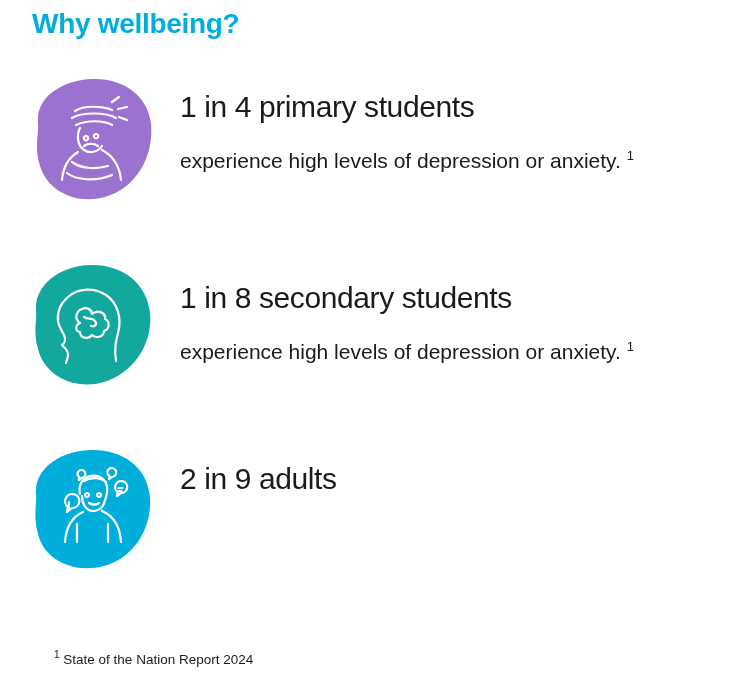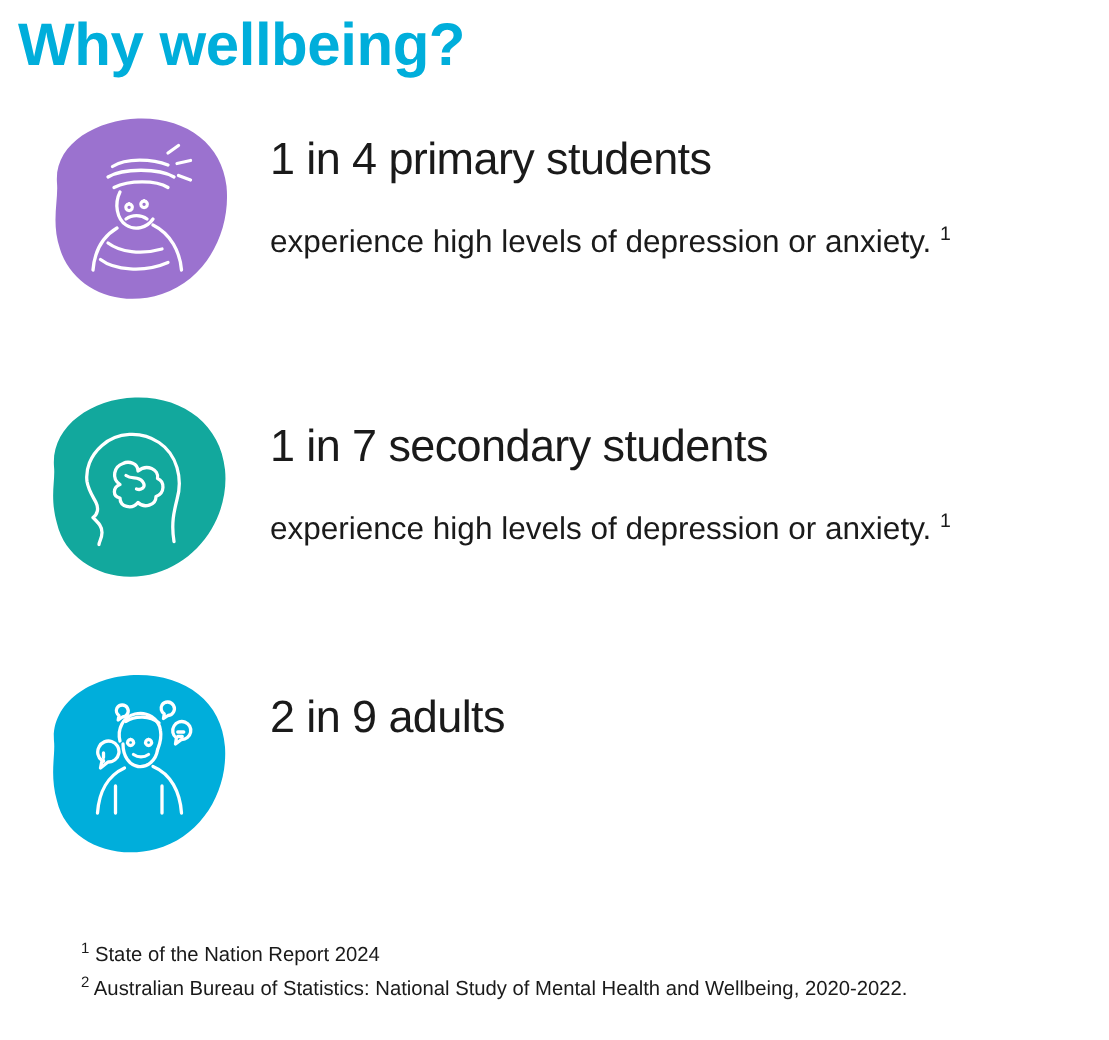--- a/index.html
+++ b/index.html
@@ -16,23 +16,23 @@
   }
   .page {
     position: relative;
     width: 739px;
     height: 693px;
     box-sizing: border-box;
     padding: 0 18px;
   }
   .headline {
     position: absolute;
-    left: 12px;
+    left: 32px;
     top: 8px;
-    font-size: 40px;
+    font-size: 28px;
     font-weight: bold;
     color: #00AEDB;
     letter-spacing: -0.3px;
   }
   .stat-list {
     position: absolute;
     left: 0;
     top: 70px;
     width: 739px;
   }
@@ -142,21 +142,21 @@
             <path d="M16 50 C14 24, 40 5, 70 4 C102 3, 127 22, 130 52 C133 82, 114 112, 84 121 C54 130, 24 114, 18 88 C13 70, 17 60, 16 50 Z" fill="#12A89D"></path>
             <g fill="none" stroke="#ffffff" stroke-width="2.2" stroke-linecap="round" stroke-linejoin="round">
               <path d="M96 100 C94 88, 96 80, 98 72 C102 58, 98 42, 86 34 C74 26, 58 27, 48 36 C40 43, 37 52, 38 60 C39 66, 42 70, 44 74 C46 78, 45 82, 42 84 C46 88, 48 90, 48 94 C48 98, 46 100, 46 102"></path>
               <path d="M60 62 C54 58, 56 50, 62 48 C66 46, 72 48, 72 53 C78 48, 86 52, 85 58 C90 60, 90 68, 84 70 C84 76, 76 78, 72 74 C68 79, 60 77, 60 71 C55 70, 55 64, 60 62 Z"></path>
               <path d="M64 56 C68 59, 72 56, 75 60 C78 64, 74 66, 71 65"></path>
             </g>
           </svg>
         </div>
       </div>
       <div class="stat-text">
-        <div class="stat-title">1 in 7 secondary students</div>
+        <div class="stat-title">1 in 8 secondary students</div>
         <div class="stat-desc"><span>experience high levels of depression or anxiety.</span> <sup>1</sup></div>
       </div>
     </div>
 
     <div class="stat-row r3">
       <div class="icon-wrap">
         <div class="blob">
           <svg width="140" height="128" viewBox="0 0 140 128" aria-hidden="true">
             <path d="M16 48 C14 22, 42 4, 72 4 C104 4, 128 22, 130 52 C132 82, 114 112, 84 120 C54 128, 24 114, 18 88 C13 70, 17 58, 16 48 Z" fill="#00AEDB"></path>
             <g fill="none" stroke="#ffffff" stroke-width="2.2" stroke-linecap="round" stroke-linejoin="round">
@@ -180,16 +180,15 @@
       </div>
       <div class="stat-text">
         <div class="stat-title">2 in 9 adults</div>
       </div>
     </div>
 
   </div>
 
   <div class="footnotes">
     <div class="footnote"><sup>1</sup> <span>State of the Nation Report 2024</span></div>
-    <div class="footnote"><sup>2</sup> <span>Australian Bureau of Statistics: National Study of Mental Health and Wellbeing, 2020-2022.</span></div>
   </div>
 
 </div>
 
 </body></html>

